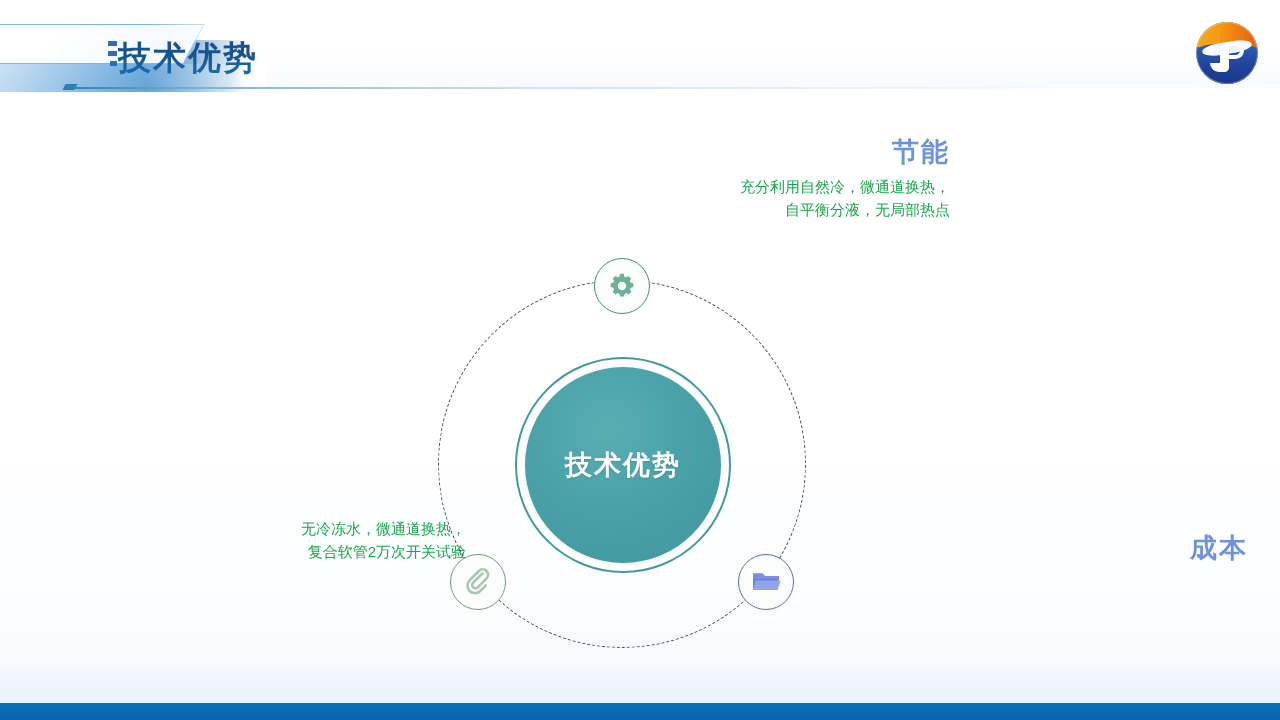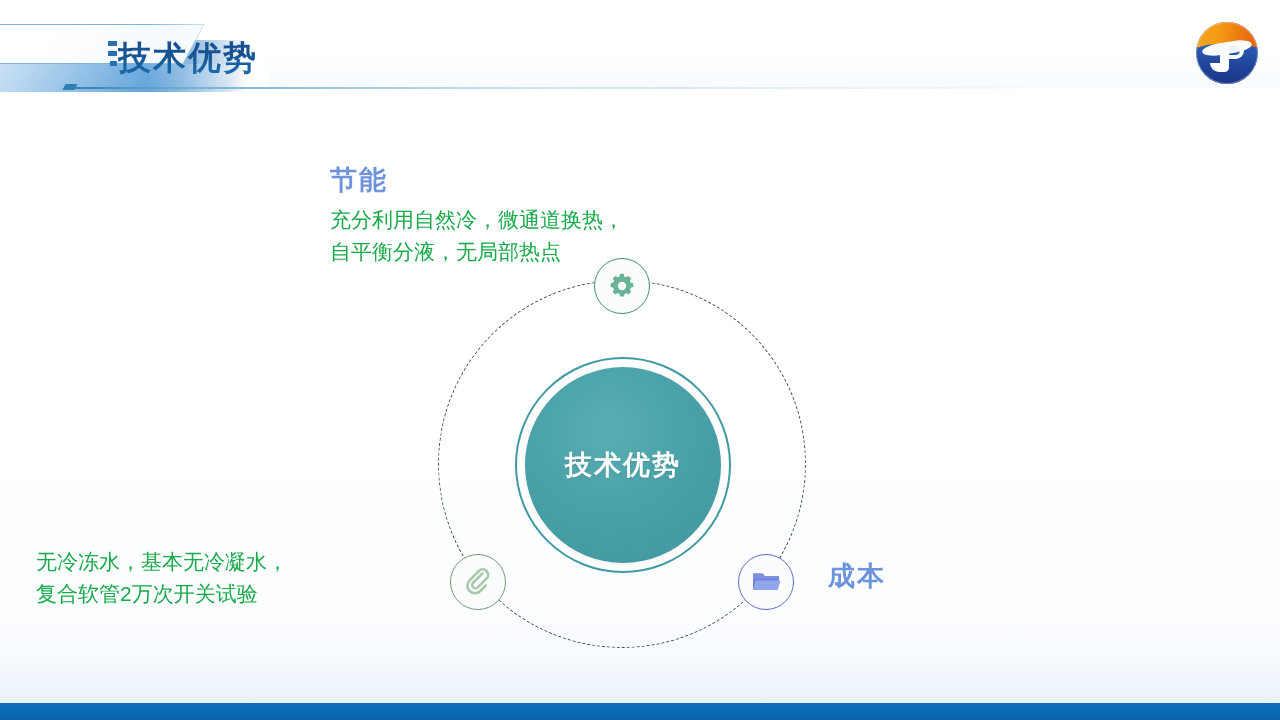--- a/index.html
+++ b/index.html
@@ -164,27 +164,27 @@
     display:flex; align-items:center; justify-content:center;
     background:#fbfdfc;
   }
   .node-gear  { left:166px; top:0px;  width:56px; height:56px; border:1.8px solid #3f8f72; }
   .node-clip  { left:22px;  top:296px; width:56px; height:56px; border:1.8px solid #6f9a72; }
   .node-folder{ left:310px; top:296px; width:56px; height:56px; border:1.8px solid #5b6bc8; }
 
   .node svg { display:block; }
 
   
-  .callout { position:absolute; text-align:left;margin-top:28px; }
+  .callout { position:absolute; text-align:right; }
   .callout .ct-title {
     font-size:27px; font-weight:bold; letter-spacing:2px;
     color:#6d93dd; line-height:1.25; margin-bottom:6px;
   }
   .callout .ct-body {
-    font-size:21px; color:#1aa94a; line-height:1.52; white-space:pre-line;
+    font-size:15px; color:#1aa94a; line-height:1.52; white-space:pre-line;
   }
 
   #callout-top   { left:330px; top:136px;  width:620px; }
   #callout-left  { left:36px;  top:518px;  width:430px; }
   #callout-right { left:828px; top:532px;  width:420px; }
 
   
   #footer-bar {
     position:absolute; left:0; top:703px; width:1280px; height:17px;
     background:linear-gradient(180deg,#0d6fb8 0%,#0a68b2 60%,#0b63ab 100%);
@@ -230,21 +230,21 @@
     </div>
   </div>
 
   <div class="callout" id="callout-top">
     <div class="ct-title">节能</div>
     <div class="ct-body">充分利用自然冷，微通道换热，
 自平衡分液，无局部热点</div>
   </div>
 
   <div class="callout" id="callout-left">
-    <div class="ct-body">无冷冻水，基本无冷凝水，
+    <div class="ct-body">无冷冻水，微通道换热，
 复合软管2万次开关试验</div>
   </div>
 
   <div class="callout" id="callout-right">
     <div class="ct-title">成本</div>
   </div>
 
   <div id="diagram">
 
     <div class="dashed-ring"></div>

